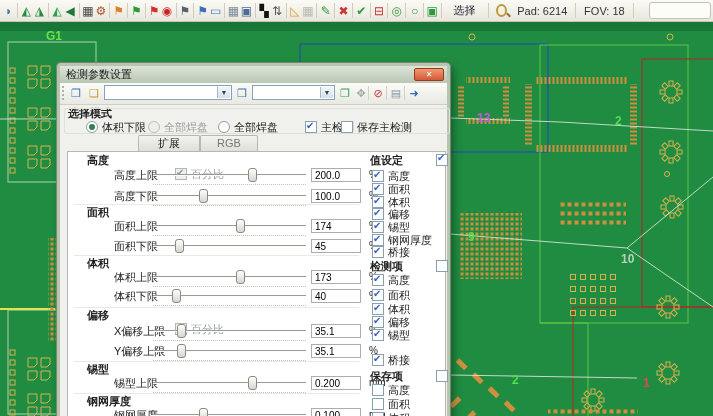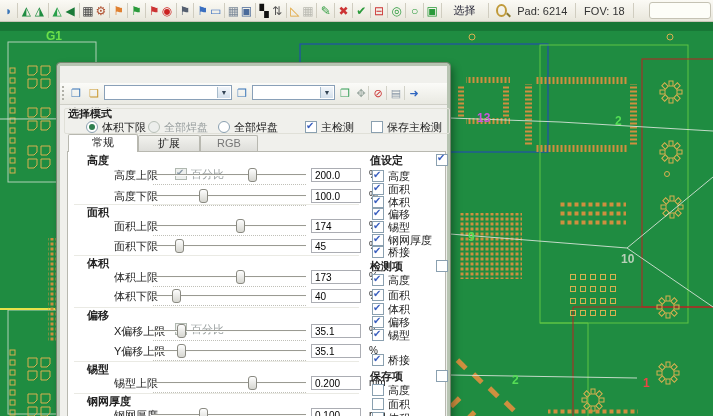--- a/index.html
+++ b/index.html
@@ -290,20 +290,24 @@
     <span class="pcb-label" style="left:46px;top:10px;color:#6be04a">G1</span>
     <span class="pcb-label" style="left:477px;top:92px;color:#cc55dd">13</span>
     <span class="pcb-label" style="left:615px;top:95px;color:#55dd55">2</span>
     <span class="pcb-label" style="left:621px;top:233px;color:#b8d0b8">10</span>
     <span class="pcb-label" style="left:468px;top:211px;color:#55dd55">9</span>
     <span class="pcb-label" style="left:512px;top:354px;color:#55dd55">2</span>
     <span class="pcb-label" style="left:643px;top:357px;color:#ee4444">1</span>
   </div>
 
   <div class="dialog">
+    <div class="titlebar">
+      <span>检测参数设置</span>
+      <span class="close">✕</span>
+    </div>
 
     <div class="dlg-toolbar">
       <span class="grip"></span>
       <span class="di" style="left:8px;color:#3a76b8">❐</span>
       <span class="di" style="left:26px;color:#c9962a">❏</span>
       <span class="combo" style="left:44px;width:128px">
         <span></span>
         <span class="arr">▼</span>
       </span>
       <span class="di" style="left:174px;color:#3a76b8">❐</span>
@@ -328,25 +332,24 @@
     </span>
     <span class="mrow-item dim" style="left:88px">
       <span class="radio dis"></span><span>全部焊盘</span>
     </span>
     <span class="mrow-item" style="left:158px">
       <span class="radio"></span><span>全部焊盘</span>
     </span>
     <span class="mrow-item" style="left:245px">
       <span class="cb c"></span><span>主检测</span>
     </span>
-    <span class="mrow-item" style="left:311px">
+    <span class="mrow-item" style="left:281px">
       <span class="cb"></span><span>保存主检测</span>
     </span>
 
-    <span class="tab active" style="left:8px;width:70px">常规</span>
     <span class="tab" style="left:78px;width:62px">扩展</span>
     <span class="tab" style="left:140px;width:58px;color:#777">RGB</span>
 
     <div class="panel">
 
       <span class="sec-title" style="top:2px">高度</span>
       <span class="pct dim" style="top:2px">
         <span class="cb dis c"></span><span>百分比</span>
       </span>
       <div class="prow" style="top:16px">

